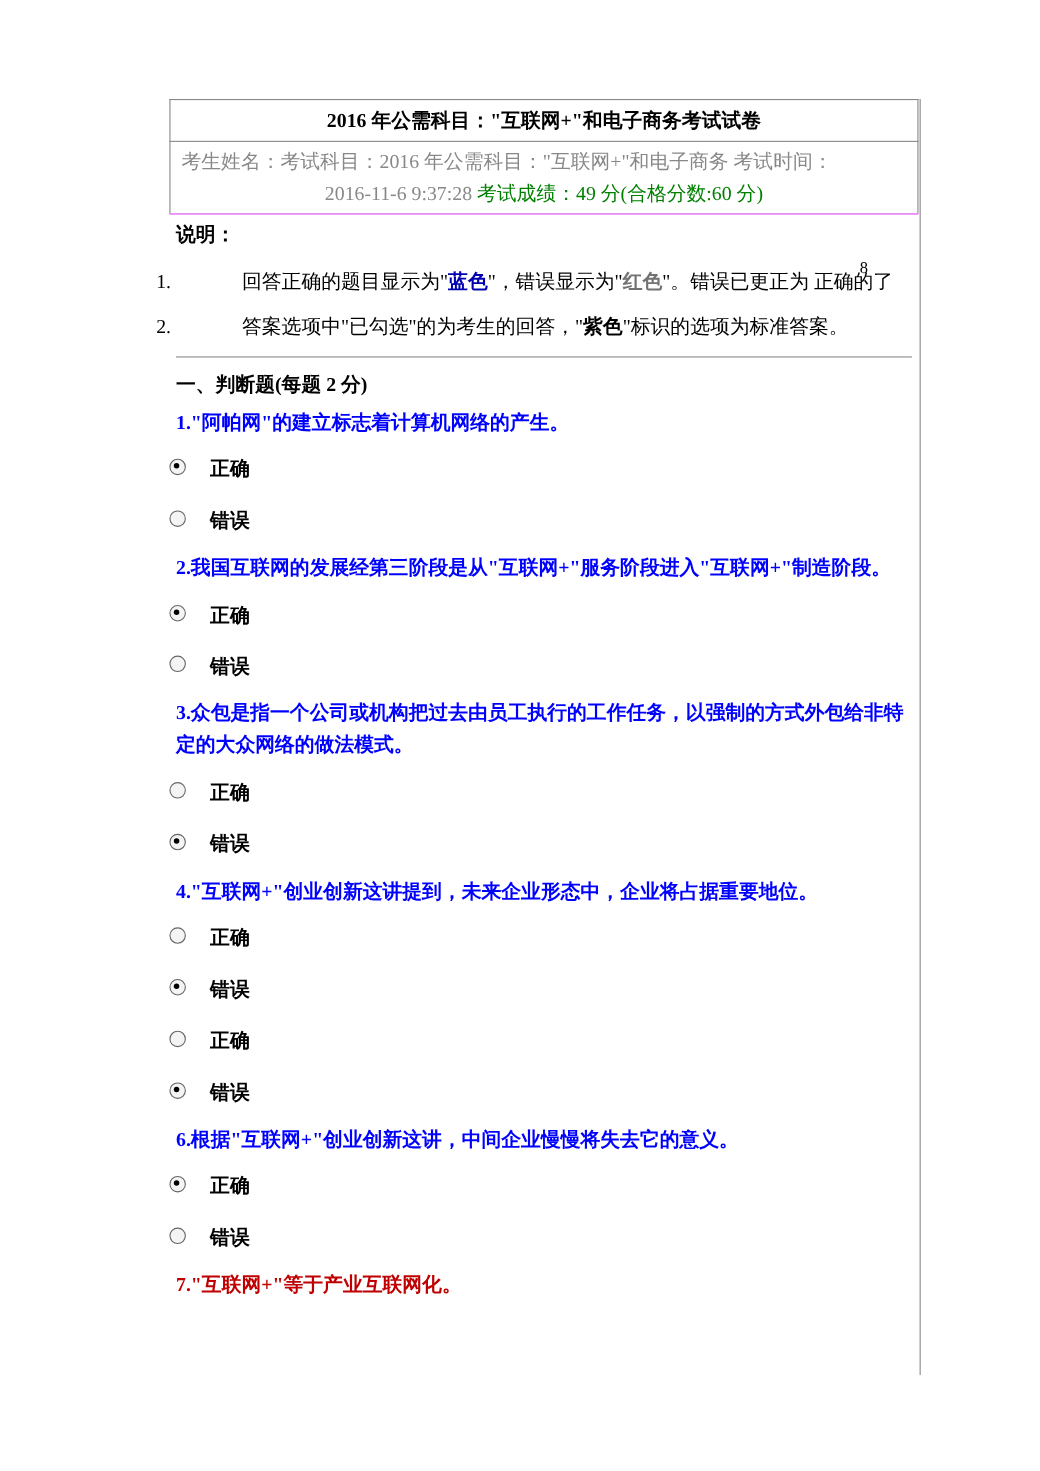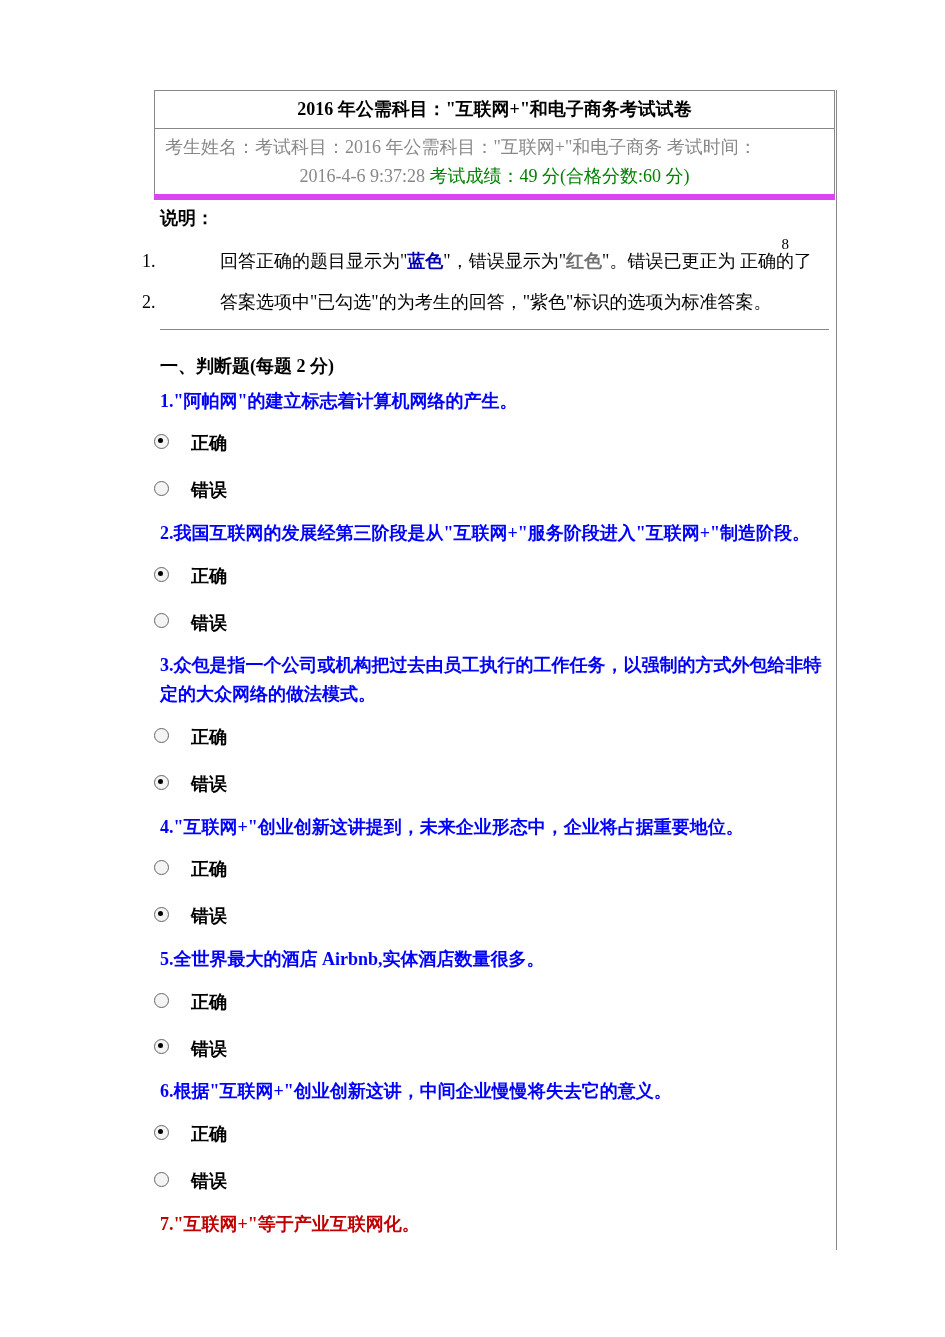--- a/index.html
+++ b/index.html
@@ -49,21 +49,21 @@
     padding: 4px 10px;
     color: #888;
     text-align: left;
   }
   .info-line2 {
     text-align: center;
     color: #888;
   }
   .score-green { color: #008000; }
   .body-block {
-    border-top: 6px solid #d946ef;
+    border-top: 1px solid #d946ef;
     padding: 4px 6px 0 6px;
   }
   .desc-heading {
     font-weight: bold;
   }
   .ol-wrap {
     margin-left: -32px; 
   }
   ol.desc-list {
     list-style-position: outside;
@@ -78,21 +78,21 @@
     padding-left: 60px;
     text-indent: 0;
   }
   .blue-bold { color: #0000b0; font-weight: bold; text-align: center; }
   .red-bold  { color: #737373; font-weight: bold; }
   .blue-q    { color: #0000ff; font-weight: bold; }
   .red-q     { color: #c00000; font-weight: bold; }
   .sep-top {
     border-top: 1px solid #888;
     margin-top: 4px;
-    padding-top: 20px;
+    padding-top: 8px;
   }
   .section-heading {
     font-weight: bold;
     margin-top: 2px;
   }
   .question-block {
     margin: 2px 0 0 0;
   }
   .q-text {
     margin: 6px 0 2px 0;
@@ -140,37 +140,37 @@
   <span class="page-num">8</span>
 
   <div class="content-wrap">
     <div class="vline-right"></div>
 
     <div class="title-row">2016 年公需科目："互联网+"和电子商务考试试卷</div>
 
     <div class="info-row">
       <div>考生姓名：考试科目：2016 年公需科目："互联网+"和电子商务  考试时间：</div>
       <div class="info-line2">
-        <span>2016-4-6 9:37:28 </span><span class="score-green">考试成绩：49 分(合格分数:60 分)</span>
+        <span>2016-11-6 9:37:28 </span><span class="score-green">考试成绩：49 分(合格分数:60 分)</span>
       </div>
     </div>
 
     <div class="body-block">
       <div class="desc-heading">说明：</div>
 
       <div class="ol-wrap">
         <ol class="desc-list">
           <li>
             <span class="indent">
               <span>回答正确的题目显示为"</span><span class="blue-bold">蓝色</span><span>"，错误显示为"</span><span class="red-bold">红色</span><span>"。错误已更正为 正确的了</span>
             </span>
           </li>
           <li>
             <span class="indent">
-              <span>答案选项中"</span><span style="font-weight:normal">已勾选</span><span>"的为考生的回答，"</span><span style="font-weight:normal">紫色</span><span>"标识的选项为标准答案。</span>
+              <span>答案选项中"</span><span style="font-weight:normal">已勾选</span><span>"的为考生的回答，"</span><span style="font-weight:bold">紫色</span><span>"标识的选项为标准答案。</span>
             </span>
           </li>
         </ol>
       </div>
 
       <div class="sep-top">
         <div class="section-heading">一、判断题(每题 2 分)</div>
 
         <div id="questions">
             <div class="question-block">
@@ -211,21 +211,20 @@
               <div class="opt-row">
                 <span class="radio"></span>
                 <span class="opt-label">正确</span>
               </div>
               <div class="opt-row">
                 <span class="radio checked"></span>
                 <span class="opt-label">错误</span>
               </div>
             </div>
             <div class="question-block">
-              <div class="q-text blue-q">5.全世界最大的酒店 Airbnb,实体酒店数量很多。</div>
               <div class="opt-row">
                 <span class="radio"></span>
                 <span class="opt-label">正确</span>
               </div>
               <div class="opt-row">
                 <span class="radio checked"></span>
                 <span class="opt-label">错误</span>
               </div>
             </div>
             <div class="question-block">

